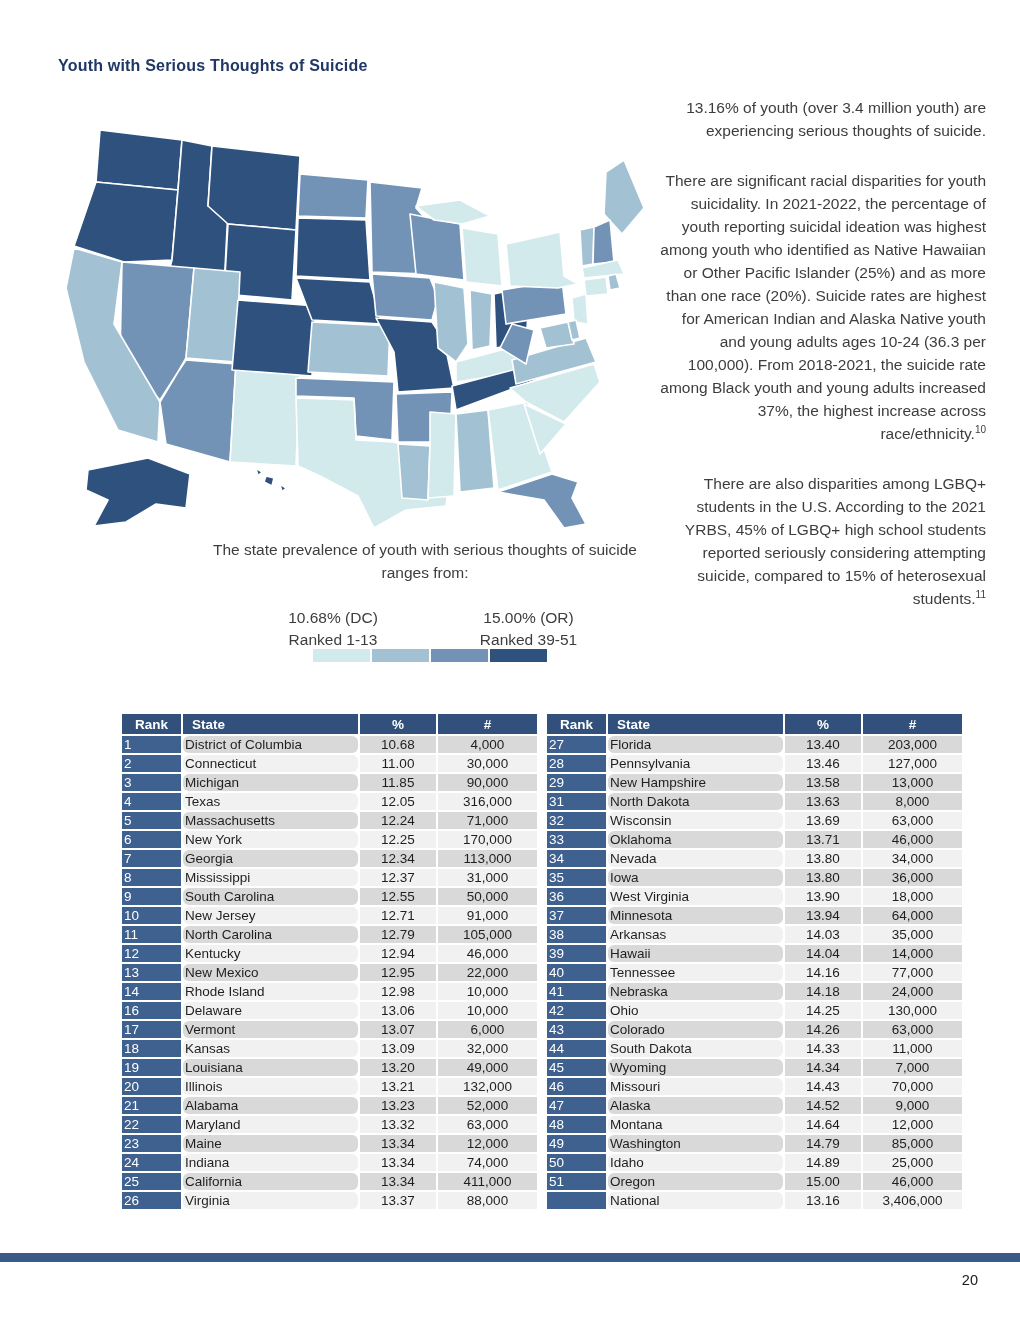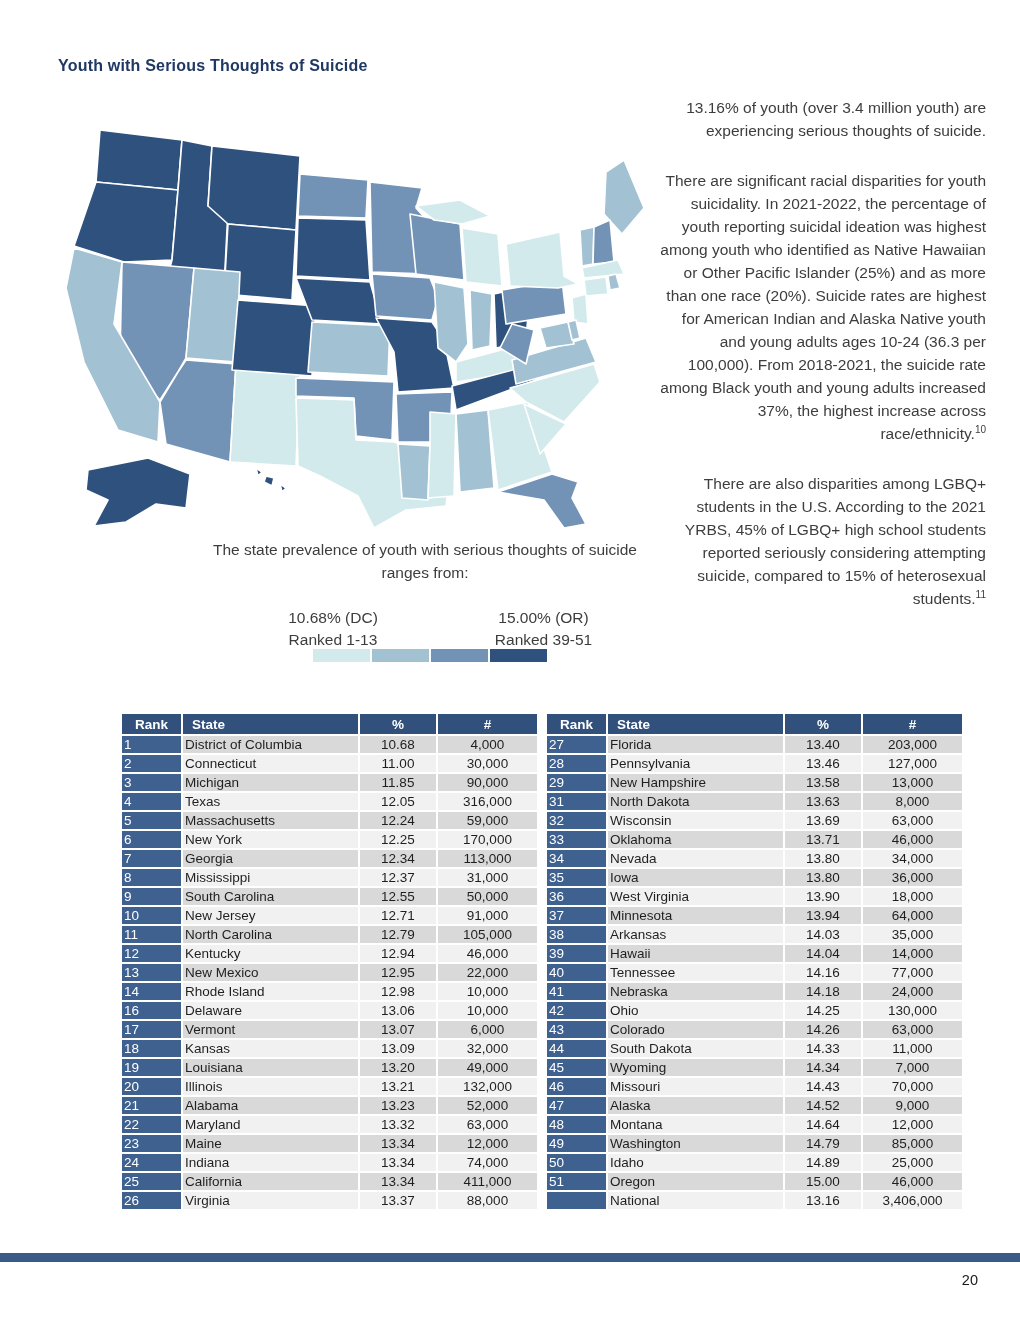--- a/index.html
+++ b/index.html
@@ -9,36 +9,36 @@
          color:#203864;letter-spacing:.2px;}
   .usmap{position:absolute;left:60px;top:110px;width:640px;height:420px;}
   .rightcol{position:absolute;left:659px;top:88px;width:327px;text-align:right;
             font-size:15.5px;line-height:23px;color:#3d3d3d;}
   .rightcol p{margin:8px 0 27px 0;}
   .rightcol sup{font-size:10px;vertical-align:super;line-height:0;}
   .map-caption{position:absolute;left:195px;top:538px;width:460px;text-align:center;
                font-size:15.5px;line-height:23px;color:#3d3d3d;}
   .stat{position:absolute;top:597px;text-align:center;font-size:15.5px;line-height:22px;color:#3d3d3d;margin-top:10px;}
   .stat-low{left:248px;width:170px;}
-  .stat-high{left:456px;width:175px;text-align:center;}
+  .stat-high{left:441px;width:175px;text-align:center;}
   .gradient{position:absolute;left:313px;top:649px;height:13px;display:flex;gap:2px;}
   .gradient .swatch{width:57px;height:13px;}
   table.rank-table{position:absolute;top:712px;border-collapse:separate;border-spacing:2px;
                    table-layout:fixed;width:384px;font-size:13.5px;color:#1f1f1f;}
   table.t-left{left:120px;}
   table.t-right{left:545px;}
   table.rank-table th{background:#31517c;color:#ffffff;font-weight:700;height:18px;
                       padding:1px 4px;font-size:13.5px;}
   table.rank-table th:nth-child(1){width:51px;text-align:center;margin-left:8px;}
   table.rank-table th:nth-child(2){width:162px;text-align:left;padding-left:9px;}
   table.rank-table th:nth-child(3){width:68px;text-align:center;}
   table.rank-table th:nth-child(4){width:91px;text-align:center;}
   table.rank-table td{height:15px;padding:1px 2px;line-height:15px;white-space:nowrap;overflow:hidden;}
   td.c-rank{background:#3e618f;color:#ffffff;text-align:left;padding-left:12px;}
-  td.c-state{text-align:left;padding-left:9px;}
+  td.c-state{text-align:left;padding-left:9px;border-radius:6px;}
   td.c-pct,td.c-num{text-align:center;}
   tr.r-odd  td.c-data{background:#d9d9d9;}
   tr.r-even td.c-data{background:#f1f1f2;}
   .footer-bar{position:absolute;left:0;top:1253px;width:1020px;height:9px;background:#3a5b87;}
   .page-number{position:absolute;left:930px;top:1272px;width:48px;text-align:right;
                font-size:14.5px;color:#1a1a1a;}
 </style>
 </head>
 <body>
 
@@ -157,21 +157,21 @@
         <tr class="r-even">
           <td class="c-rank">4</td>
           <td class="c-state c-data">Texas</td>
           <td class="c-pct c-data">12.05</td>
           <td class="c-num c-data">316,000</td>
         </tr>
         <tr class="r-odd">
           <td class="c-rank">5</td>
           <td class="c-state c-data">Massachusetts</td>
           <td class="c-pct c-data">12.24</td>
-          <td class="c-num c-data">59,000</td>
+          <td class="c-num c-data">71,000</td>
         </tr>
         <tr class="r-even">
           <td class="c-rank">6</td>
           <td class="c-state c-data">New York</td>
           <td class="c-pct c-data">12.25</td>
           <td class="c-num c-data">170,000</td>
         </tr>
         <tr class="r-odd">
           <td class="c-rank">7</td>
           <td class="c-state c-data">Georgia</td>

